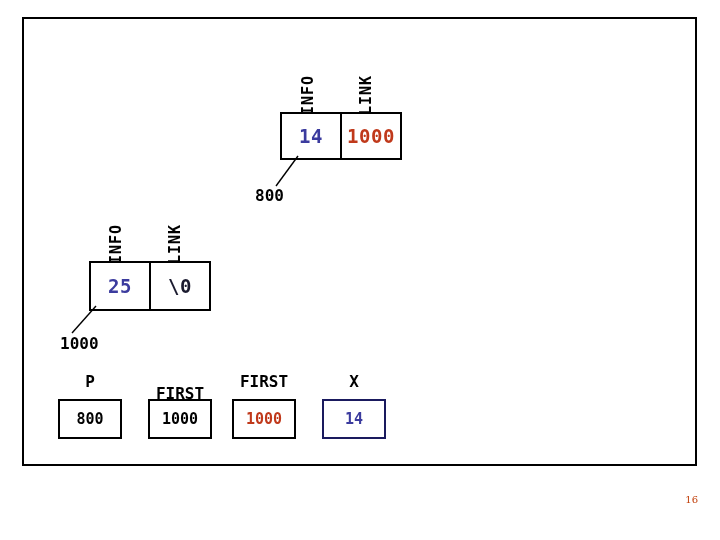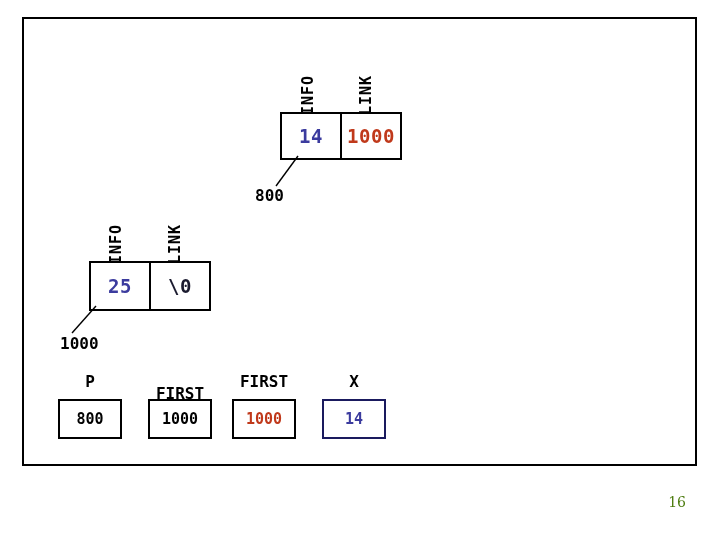--- a/index.html
+++ b/index.html
@@ -105,25 +105,25 @@
     font-family: "DejaVu Sans Mono", monospace;
     font-size: 16px;
     font-weight: bold;
     color: #000000;
     white-space: nowrap;
   }
 
   
   .pagenum {
     position: absolute;
-    right: 34px;
+    right: 22px;
     top: 494px;
     font-family: "DejaVu Serif", serif;
-    font-size: 14px;
-    color: #4d7c0f;
+    font-size: 10px;
+    color: #c2410c;
   }
 </style>
 </head>
 <body>
 
 <div id="slide">
 
   <div class="slide-frame"></div>
 
   <div class="vlabel" style="left:317px; top:97px;">INFO</div>

